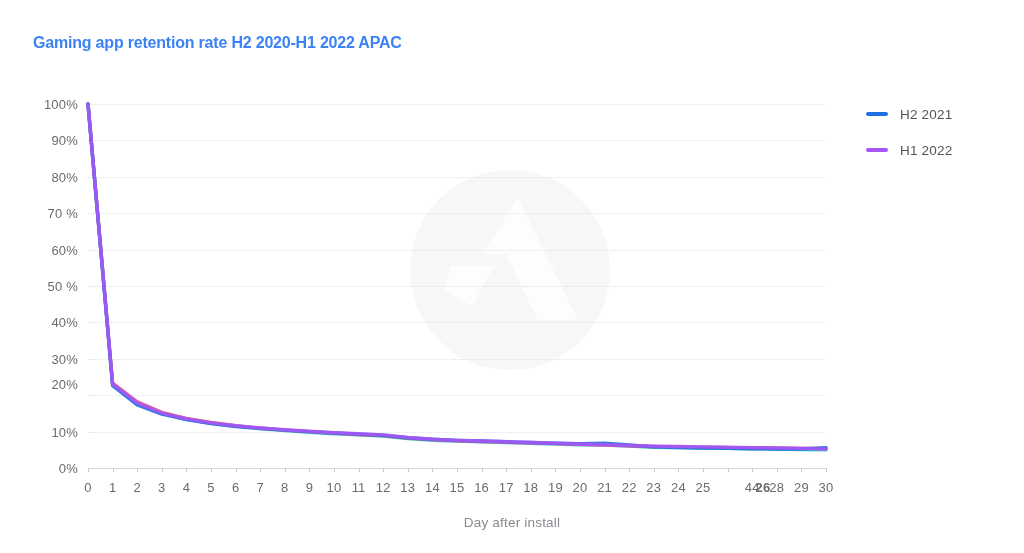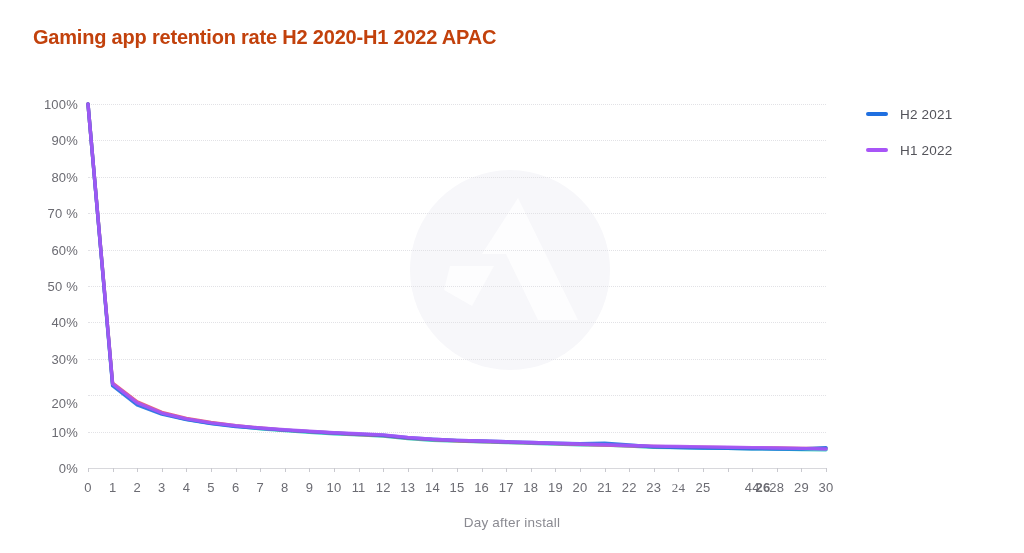--- a/index.html
+++ b/index.html
@@ -9,24 +9,24 @@
     font-family: "Liberation Sans", sans-serif;
     overflow: hidden;
   }
   #chart-card {
     position: relative;
     width: 1024px; height: 553px;
     background: #ffffff;
   }
   #chart-title {
     position: absolute;
-    left: 33px; top: 26px;
-    font-size: 20px;
+    left: 33px; top: 34px;
+    font-size: 16px;
     font-weight: bold;
-    color: #c2410c;
+    color: #3b82f6;
     letter-spacing: -0.2px;
     white-space: nowrap;
   }
   
   #plot {
     position: absolute;
     left: 88px; top: 104px;
     width: 738px; height: 364px;
   }
   #watermark {
@@ -131,21 +131,21 @@
 
   <div id="ylabels">
       <div class="ylabel" style="top: 0px;">100%</div>
       <div class="ylabel" style="top: 36.4px;">90%</div>
       <div class="ylabel" style="top: 72.8px;">80%</div>
       <div class="ylabel" style="top: 109.2px;">70 %</div>
       <div class="ylabel" style="top: 145.6px;">60%</div>
       <div class="ylabel" style="top: 182px; margin-left: 32px;">50 %</div>
       <div class="ylabel" style="top: 218.4px;">40%</div>
       <div class="ylabel" style="top: 254.8px;">30%</div>
-      <div class="ylabel" style="top: 299px;">20%</div>
+      <div class="ylabel" style="top: 280px;">20%</div>
       <div class="ylabel" style="top: 327.6px;">10%</div>
       <div class="ylabel" style="top: 364px;">0%</div>
     </div>
 
   <div id="plot">
     <div id="gridlines">
         <div class="gridline" style="top: 0px;"></div>
         <div class="gridline" style="top: 36.4px;"></div>
         <div class="gridline" style="top: 72.8px;"></div>
         <div class="gridline" style="top: 109.2px;"></div>
@@ -216,21 +216,21 @@
       <div class="xlabel" style="left: 344.4px;">14</div>
       <div class="xlabel" style="left: 369px;">15</div>
       <div class="xlabel" style="left: 393.6px;">16</div>
       <div class="xlabel" style="left: 418.2px;">17</div>
       <div class="xlabel" style="left: 442.8px;">18</div>
       <div class="xlabel" style="left: 467.4px;">19</div>
       <div class="xlabel" style="left: 492px;">20</div>
       <div class="xlabel" style="left: 516.6px;">21</div>
       <div class="xlabel" style="left: 541.2px;">22</div>
       <div class="xlabel" style="left: 565.8px;">23</div>
-      <div class="xlabel" style="left: 590.4px; font-family: Liberation Serif, serif;">24</div>
+      <div class="xlabel" style="left: 590.4px;">24</div>
       <div class="xlabel" style="left: 615px;">25</div>
       <div class="xlabel" style="left: 675px; font-weight: bold;">26</div>
       <div class="xlabel" style="left: 664.2px;">44</div>
       <div class="xlabel" style="left: 688.8px;">28</div>
       <div class="xlabel" style="left: 713.4px;">29</div>
       <div class="xlabel" style="left: 738px;">30</div>
     </div>
 
   <div id="xaxis-title">Day after install</div>
 

